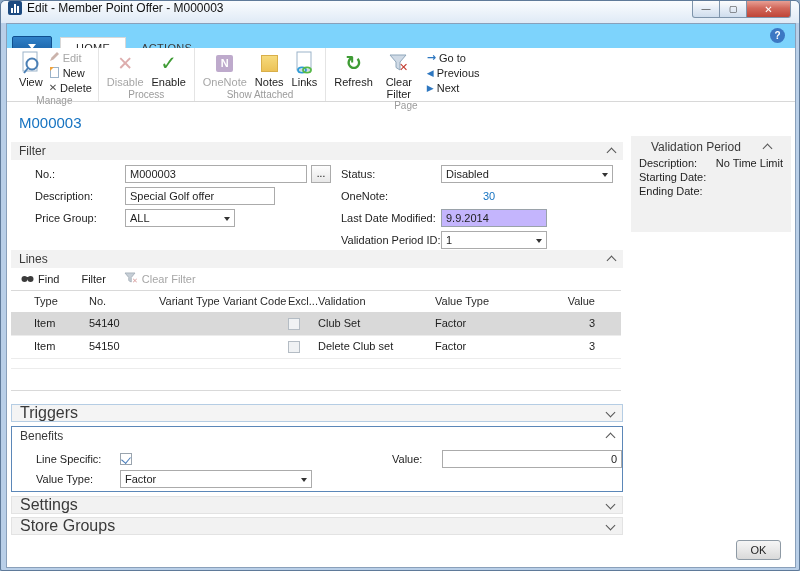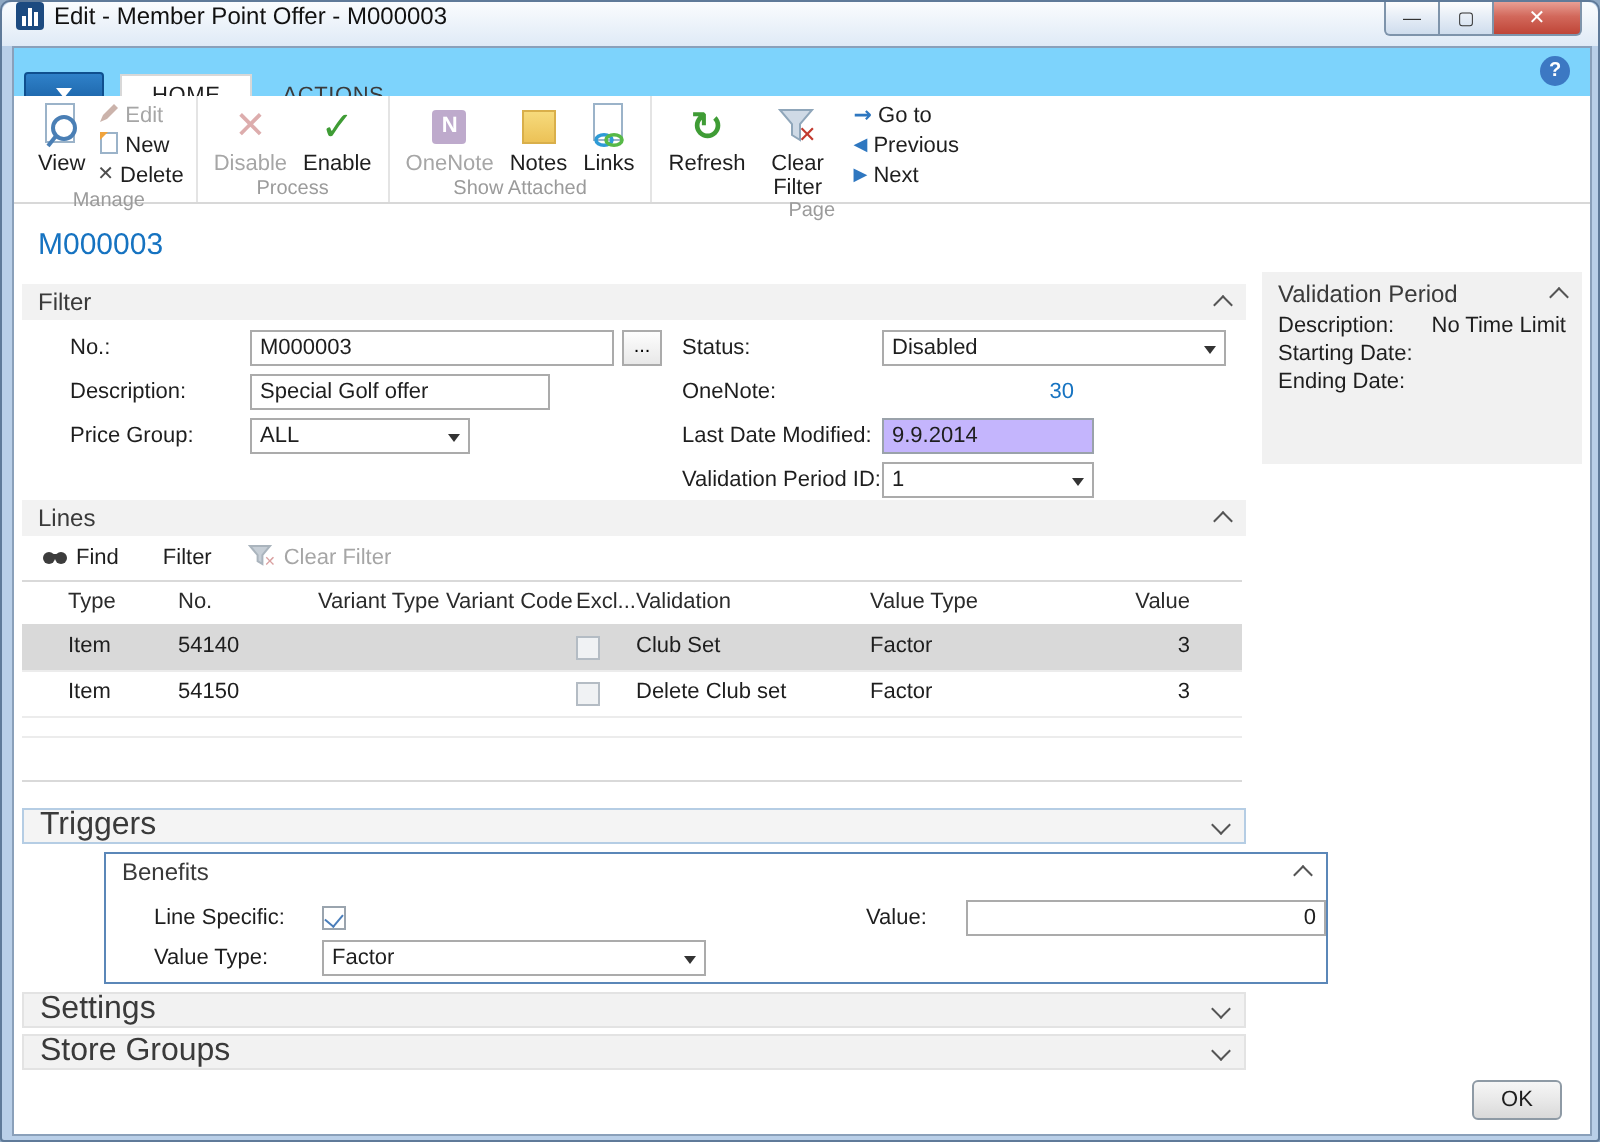--- a/index.html
+++ b/index.html
@@ -58,24 +58,24 @@
   .secbar .chev{margin-left:auto;}
   .flabel{position:absolute;font-size:11px;color:#1e1e1e;height:18px;line-height:18px;}
   .fbox{position:absolute;height:18px;border:1px solid #ababab;background:#fff;font-size:11px;
         line-height:16px;padding:0 4px;box-sizing:border-box;color:#1e1e1e;}
   .fbox.ro{background:#c4b5fd;border-color:#9aa2aa;}
   .fbox.num{text-align:right;}
   .sel-arrow{position:absolute;right:4px;top:7px;width:0;height:0;
              border-left:3.5px solid transparent;border-right:3.5px solid transparent;border-top:4px solid #333;}
   .dots-btn{position:absolute;height:18px;width:20px;border:1px solid #ababab;background:linear-gradient(#fdfdfd,#e8e8e8);
             font-size:10px;text-align:center;line-height:15px;box-sizing:border-box;}
-  .bluev{position:absolute;height:18px;line-height:18px;font-size:11px;color:#1673c1;text-align:right;}
+  .bluev{position:absolute;height:18px;line-height:18px;font-size:11px;color:#1673c1;text-align:center;}
   
   .factbox{position:absolute;left:624px;top:112px;width:160px;height:96px;background:#f1f1f1;}
-  .factbox .fb-head{display:flex;align-items:center;font-size:12px;color:#3a3a3a;padding:4px 8px 2px;}
+  .factbox .fb-head{display:flex;align-items:center;font-size:12px;color:#3a3a3a;padding:4px 20px 2px;}
   .factbox .fb-head .chev{margin-left:auto;}
   .fb-row{display:flex;font-size:11px;color:#1e1e1e;padding:1px 8px;}
   .fb-row .v{margin-left:auto;}
   
   .ltoolbar{position:absolute;left:4px;top:246px;width:612px;height:18px;display:flex;align-items:center;
             font-size:11px;color:#1e1e1e;gap:4px;padding-left:10px;box-sizing:border-box;}
   .grid{position:absolute;left:4px;top:266px;width:610px;}
   .grow{position:relative;height:22px;font-size:11px;color:#1e1e1e;}
   .grow.head{height:21px;border-top:1px solid #d9d9d9;border-bottom:1px solid #d9d9d9;color:#2b2b2b;}
   .grow.body{border-bottom:1px solid #ececec;}
@@ -89,21 +89,21 @@
        display:inline-block;position:relative;}
   .cbx.gray{background:#f0f2f4;border-color:#b4bcc4;}
   .cbx.checked::after{content:"";position:absolute;left:2px;top:1px;width:5px;height:7px;
        border-right:1.8px solid #4a7ebb;border-bottom:1.8px solid #4a7ebb;transform:rotate(40deg);}
   
   .barbox{position:absolute;left:4px;width:612px;height:18px;background:#f4f4f4;border:1px solid #b5cde4;
           font-size:16px;color:#3a3a3a;display:flex;align-items:center;padding:0 8px;box-sizing:border-box;}
   .barbox.gray{border-color:#e3e3e3;background:#f2f2f2;}
   .barbox .chev{margin-left:auto;}
   
-  .benefits{position:absolute;left:4px;top:402px;width:612px;height:66px;border:1px solid #5b87b8;box-sizing:border-box;margin-left:41px;}
+  .benefits{position:absolute;left:4px;top:402px;width:612px;height:66px;border:1px solid #5b87b8;box-sizing:border-box;}
   .ben-head{height:18px;display:flex;align-items:center;font-size:12px;color:#3a3a3a;padding:0 8px;}
   .ben-head .chev{margin-left:auto;}
   
   .okbtn{position:absolute;left:729px;top:516px;width:45px;height:20px;border:1px solid #8e9aa5;border-radius:3px;
          background:linear-gradient(#f6f6f6,#eaeaea 45%,#d9d9d9);font-size:11px;color:#1e1e1e;
          display:flex;align-items:center;justify-content:center;box-sizing:border-box;}
   .note-sq{width:17px;height:17px;background:linear-gradient(#f6da7c,#ecc257);border:1px solid #d9af4a;box-sizing:border-box;}
   .on-sq{width:17px;height:17px;background:#a98ebc;border-radius:2px;color:#fff;font-size:11px;font-weight:bold;
          display:flex;align-items:center;justify-content:center;opacity:.75;}
 </style>

